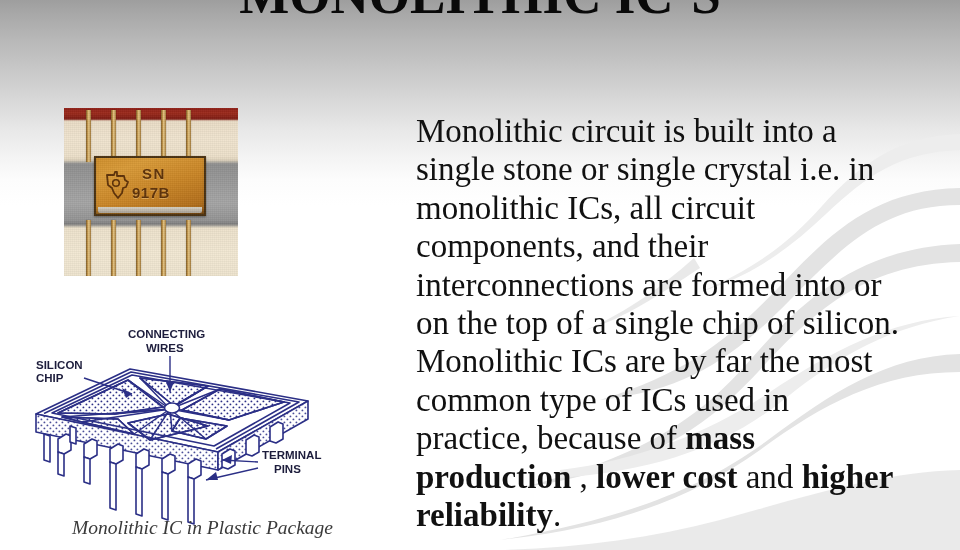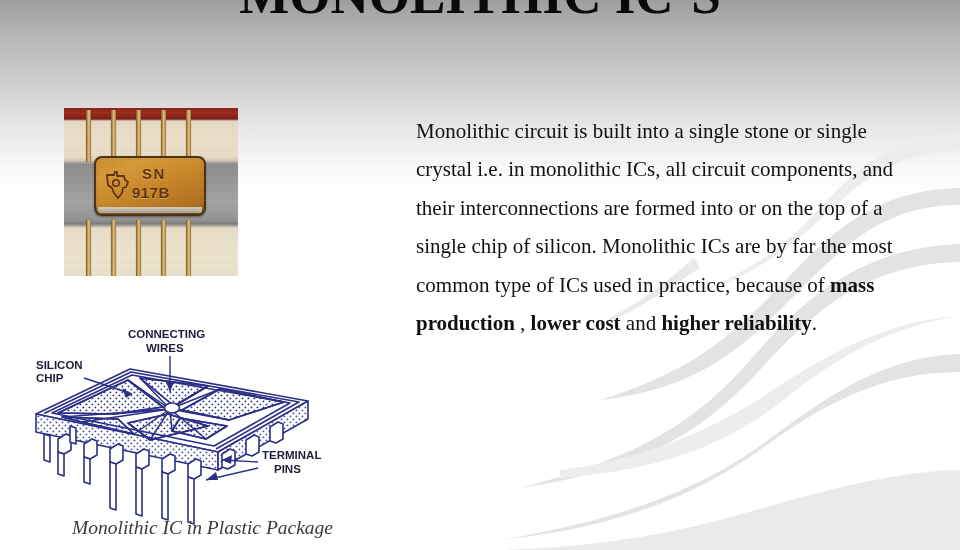--- a/index.html
+++ b/index.html
@@ -102,21 +102,21 @@
   .lead.top { top: 2px; height: 52px; }
   .lead.bot { top: 112px; height: 62px; }
   .chip-body {
     position: absolute;
     left: 30px;
     top: 48px;
     width: 108px;
     height: 56px;
     background: linear-gradient(160deg, #cf8f2c 0%, #d89a38 22%, #c98526 55%, #b4711d 85%, #9d5f16 100%);
     border: 2px solid #4a3212;
-    border-radius: 8px;
+    border-radius: 0;
     box-shadow: inset 0 -6px 6px -4px rgba(0,0,0,.45), 0 1px 2px rgba(0,0,0,.4);
   }
   .chip-lip {
     position: absolute;
     left: 2px;
     right: 2px;
     bottom: 1px;
     height: 6px;
     background: linear-gradient(to bottom, #d8d2c4, #a8a094);
     border-radius: 0 0 2px 2px;
@@ -152,21 +152,21 @@
   }
   #diagram svg { display: block; }
 
   
   #bodytext {
     position: absolute;
     left: 416px;
     top: 112px;
     width: 490px;
     font-family: "Liberation Serif", serif;
-    font-size: 21px;
+    font-size: 33px;
     line-height: 38.4px;
     color: #111111;
     text-align: left;
   }
   #bodytext b { font-weight: bold; }
 </style>
 </head>
 <body>
 
 <div id="slide">

